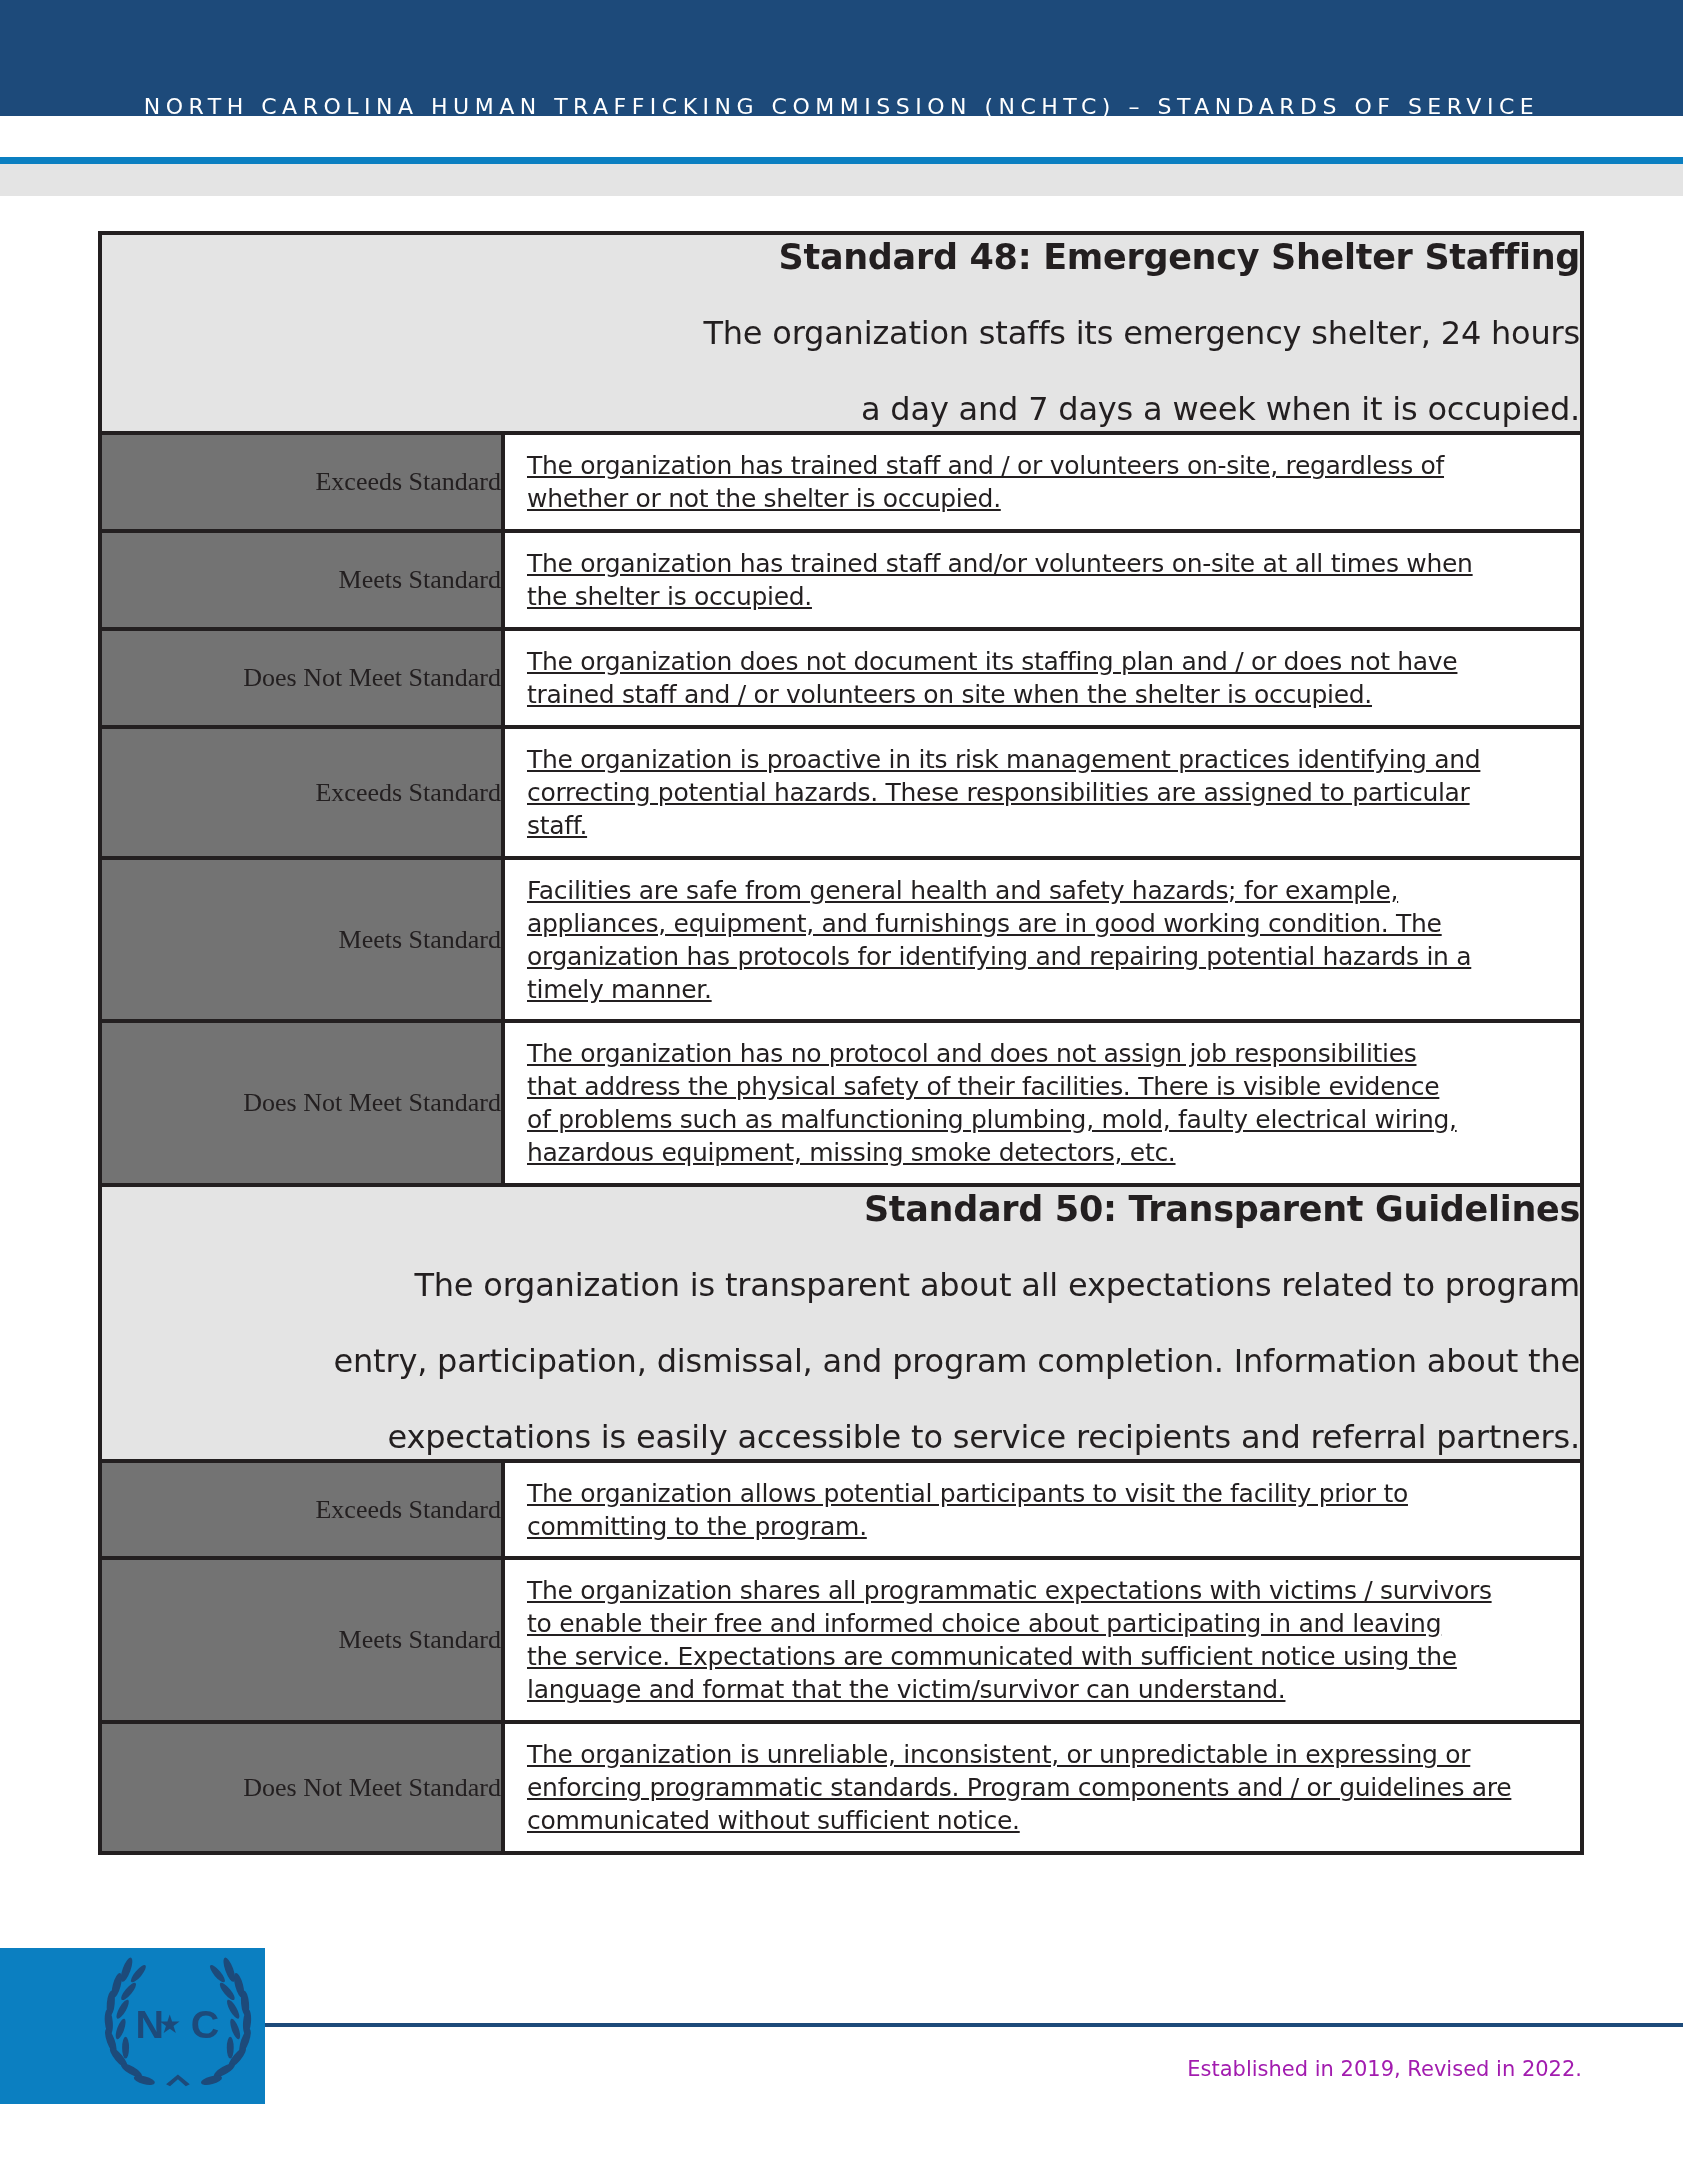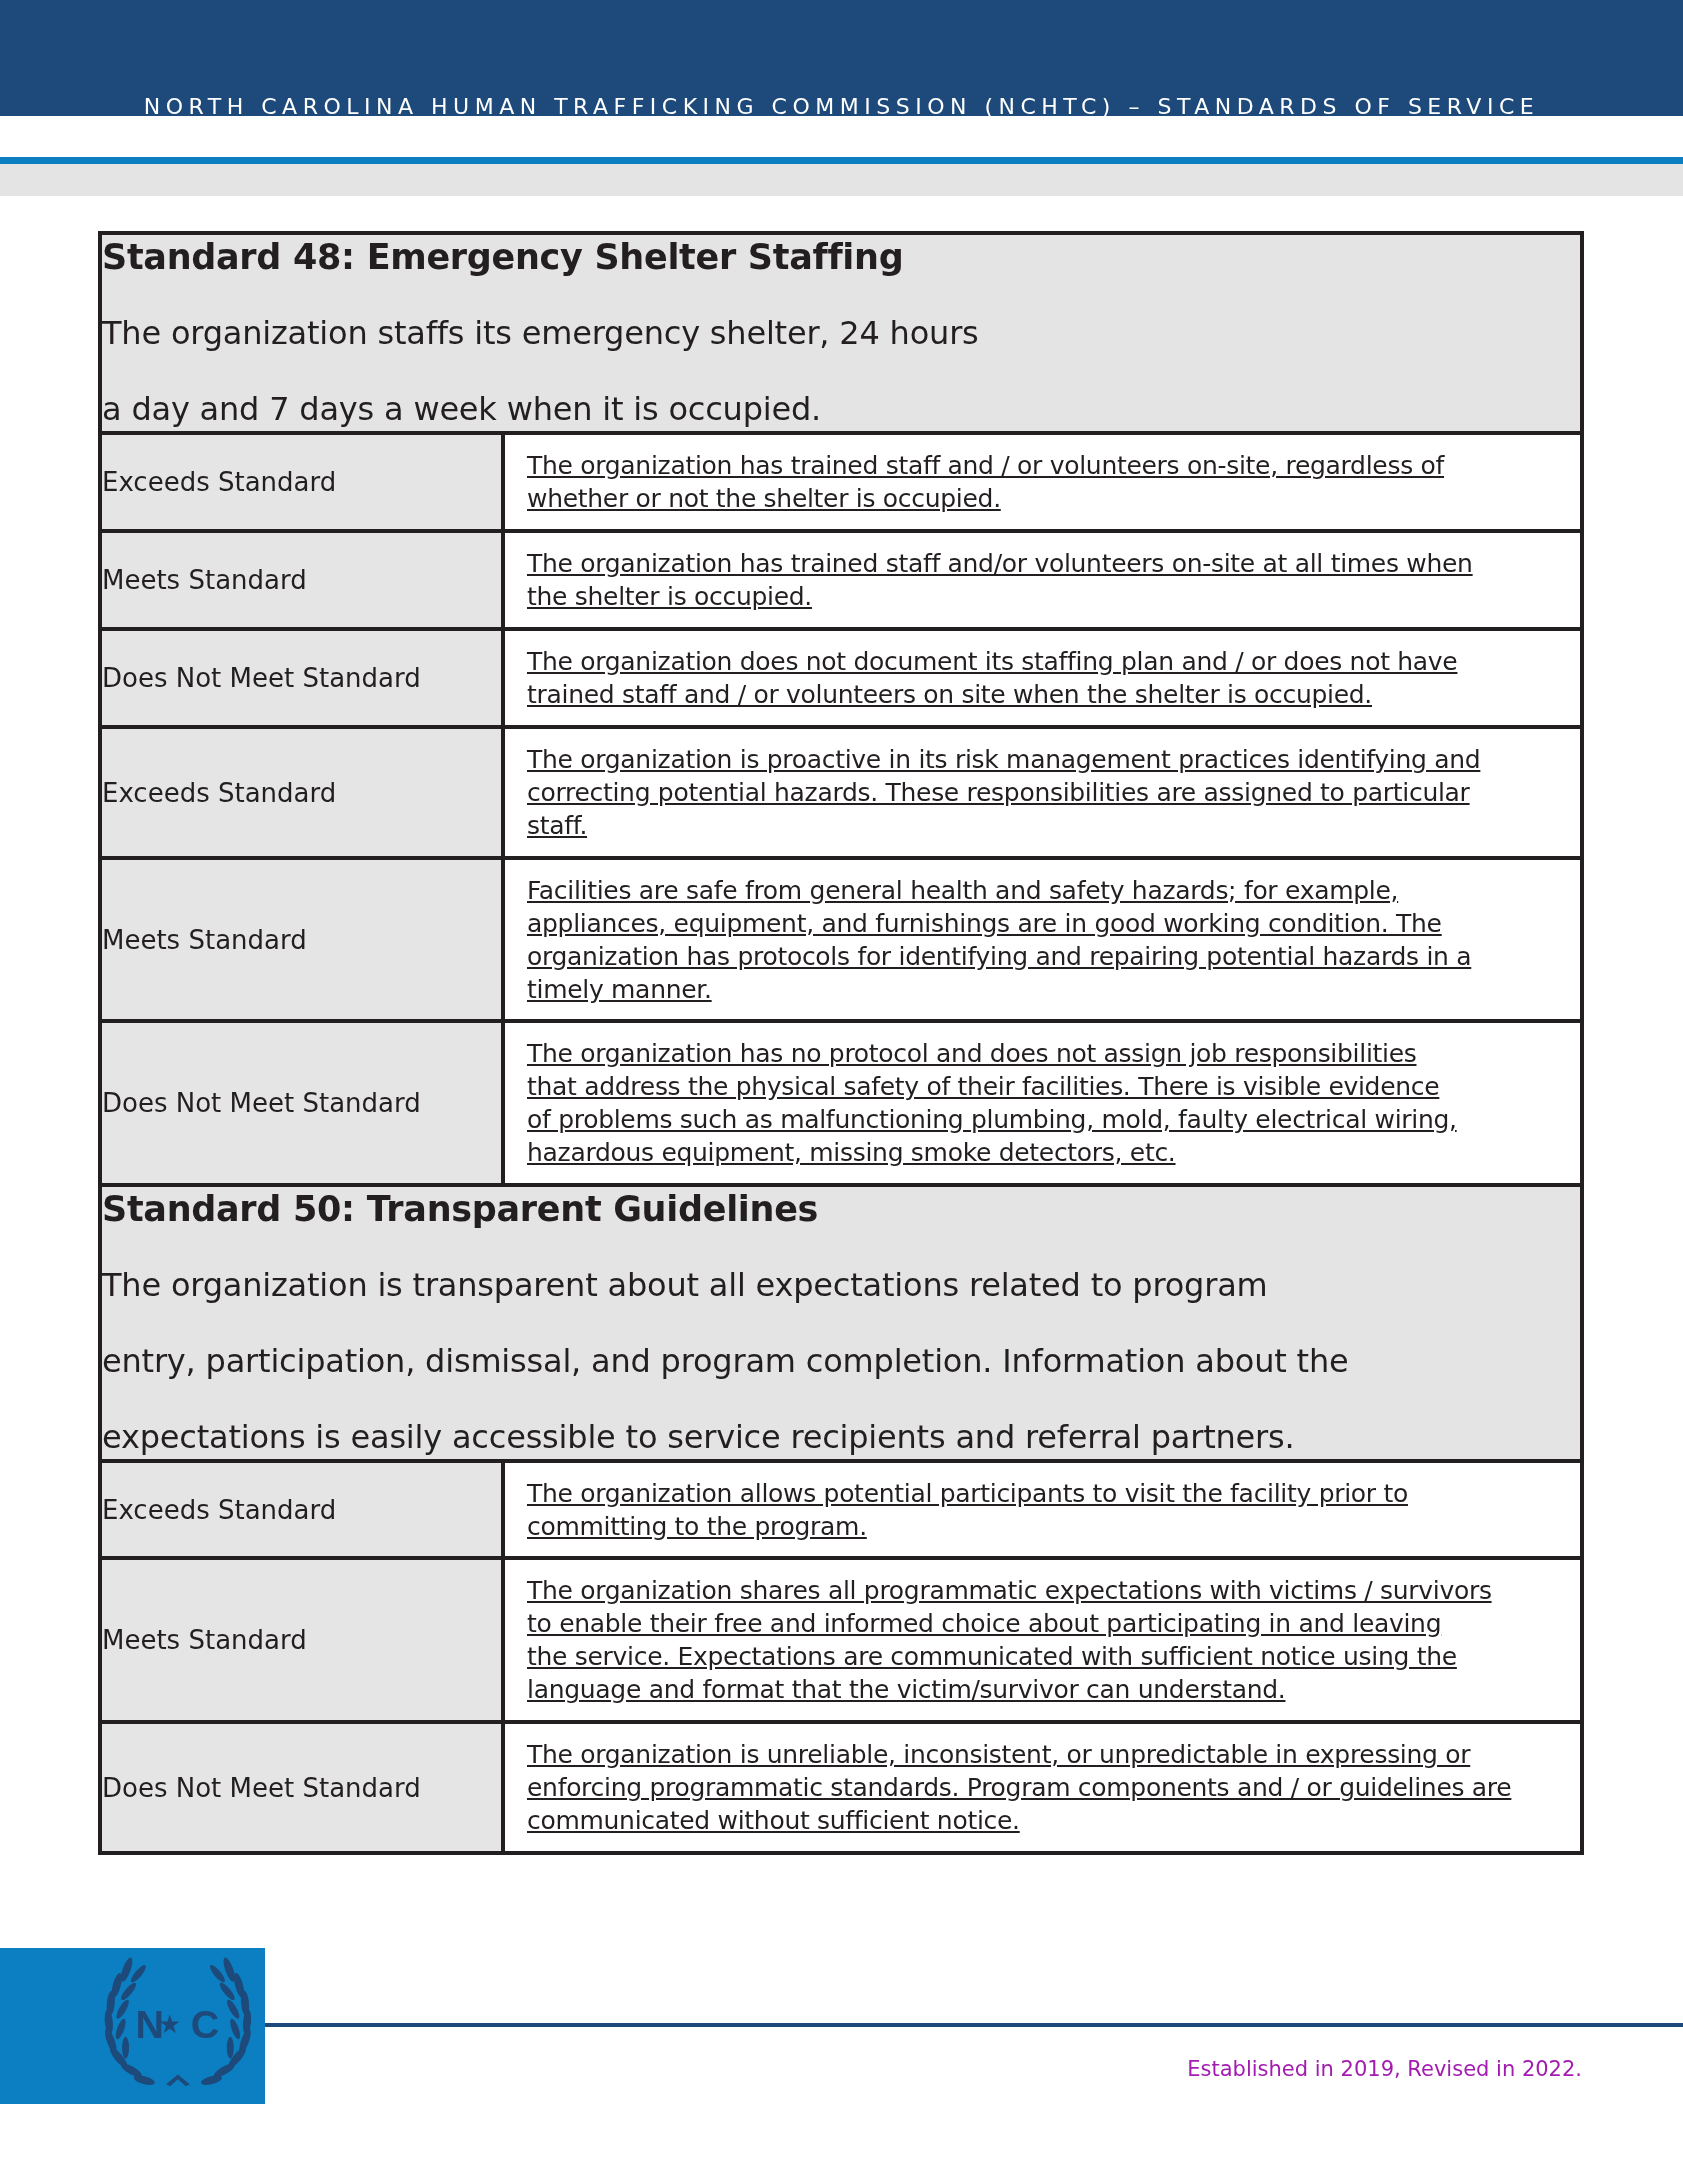--- a/index.html
+++ b/index.html
@@ -21,31 +21,31 @@
   .gray-band { position: absolute; left: 0; top: 164px; width: 1683px; height: 32px; background: #e4e4e4; }
 
   .std-table {
     position: absolute; left: 98px; top: 231px; width: 1486px;
     border-collapse: collapse; table-layout: fixed;
   }
   .std-table td {
     border: 4px solid #231f20; padding: 0; vertical-align: middle;
   }
   .std-head td {
-    background: #e4e4e4; text-align: left;
+    background: #e4e4e4; text-align: right;
   }
   .std-title {
     display: block; font-weight: bold; font-size: 35px; line-height: 44px;
     letter-spacing: -0.3px;
   }
   .std-desc {
     display: block; font-size: 32px; line-height: 44px; letter-spacing: -0.2px; margin-top: 32px;
   }
   .lvl-label {
-    background: #e5e5e5; text-align: left; font-size: 26px; width: 395px;
+    background: #737373; text-align: right; font-size: 26px; width: 395px; font-family: Liberation Serif, serif;
   }
   .lvl-text {
     background: #ffffff; font-size: 25px; line-height: 33px; padding: 0 22px 0 22px !important;
     letter-spacing: -0.3px;
     text-decoration: underline;
   }
   .footer-logo-box {
     position: absolute; left: 0; top: 1948px; width: 265px; height: 156px; background: #0b7fc1;
   }
   .footer-logo-box svg { position: absolute; left: 0; top: 0; }

